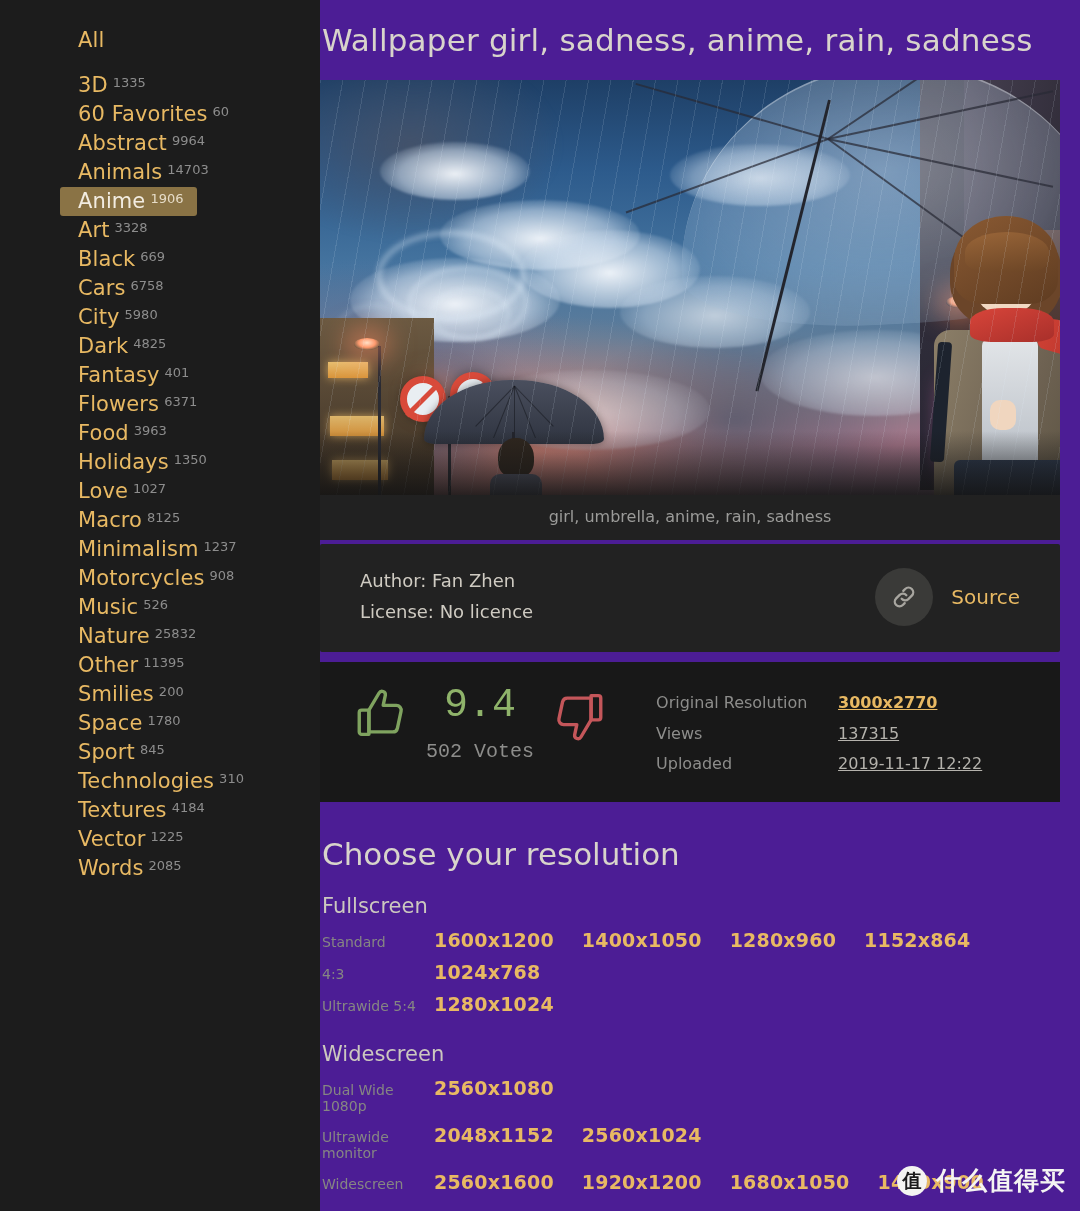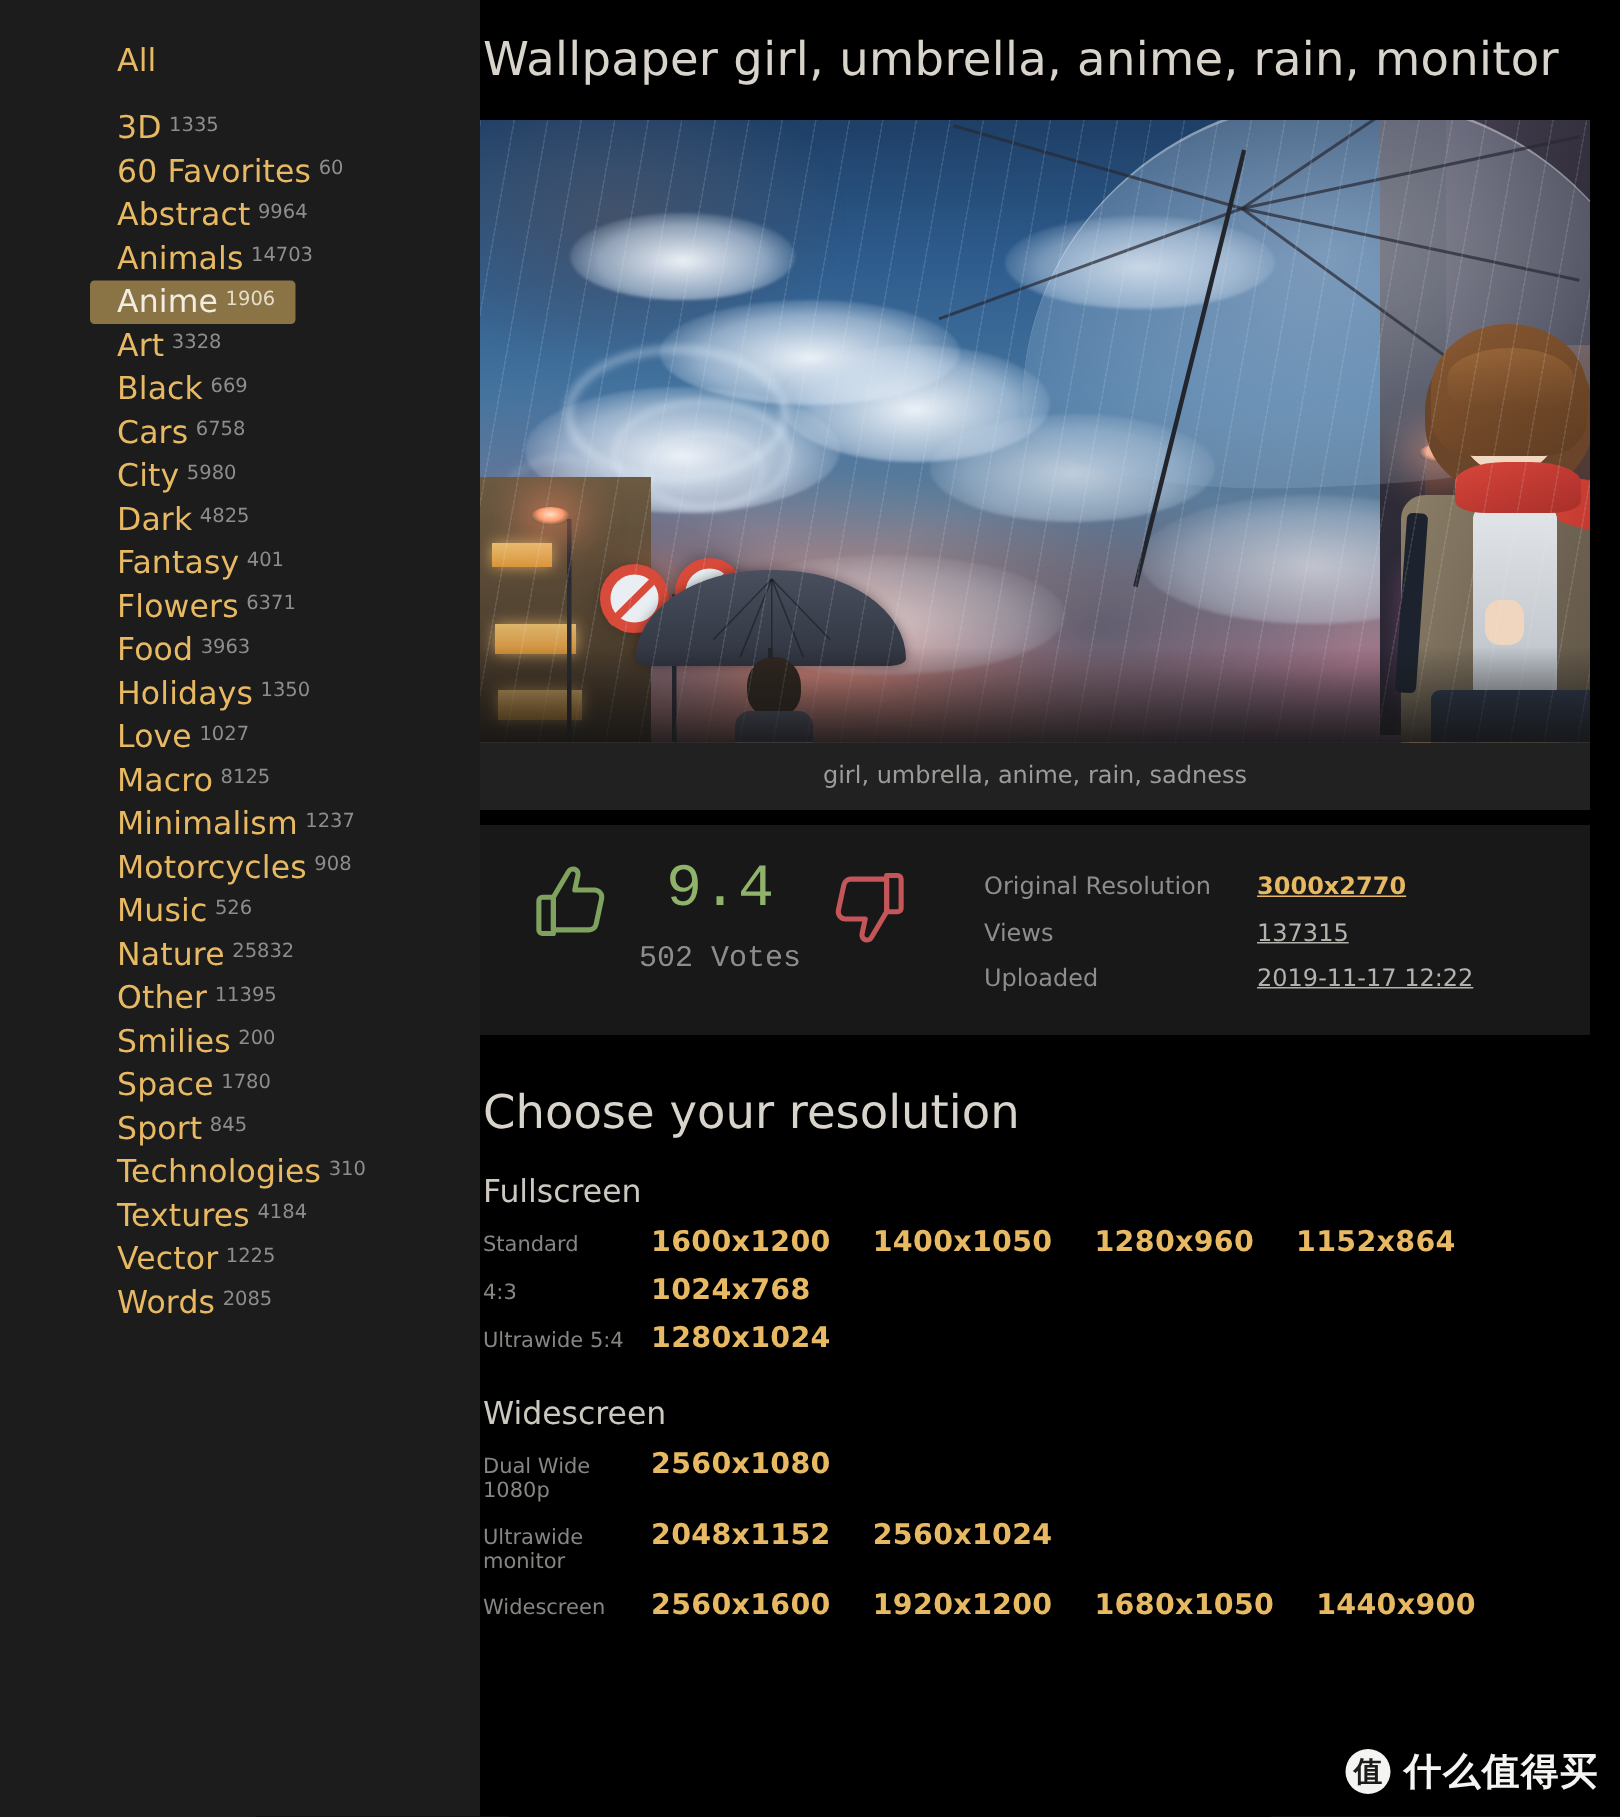--- a/index.html
+++ b/index.html
@@ -10,21 +10,21 @@
     background: #1c1c1c;
     font-family: "DejaVu Sans", "Liberation Sans", sans-serif;
     overflow: hidden;
   }
 
   .page {
     position: relative;
     width: 1080px;
     height: 1211px;
     display: flex;
-    background: #000000;
+    background: #4c1d95;
   }
 
   
   .sidebar {
     width: 320px;
     flex: 0 0 320px;
     padding: 26px 0 0 0;
     background: #1c1c1c;
   }
   .cat {
@@ -394,21 +394,21 @@
 
   <nav class="sidebar">
     <div class="cat all">
       <span class="nm">All</span>
     </div>
     <div id="cat-list"><div class="cat"><span class="nm">3D</span><span class="ct">1335</span></div><div class="cat"><span class="nm">60 Favorites</span><span class="ct">60</span></div><div class="cat"><span class="nm">Abstract</span><span class="ct">9964</span></div><div class="cat"><span class="nm">Animals</span><span class="ct">14703</span></div><div class="cat active"><span class="nm">Anime</span><span class="ct">1906</span></div><div class="cat"><span class="nm">Art</span><span class="ct">3328</span></div><div class="cat"><span class="nm">Black</span><span class="ct">669</span></div><div class="cat"><span class="nm">Cars</span><span class="ct">6758</span></div><div class="cat"><span class="nm">City</span><span class="ct">5980</span></div><div class="cat"><span class="nm">Dark</span><span class="ct">4825</span></div><div class="cat"><span class="nm">Fantasy</span><span class="ct">401</span></div><div class="cat"><span class="nm">Flowers</span><span class="ct">6371</span></div><div class="cat"><span class="nm">Food</span><span class="ct">3963</span></div><div class="cat"><span class="nm">Holidays</span><span class="ct">1350</span></div><div class="cat"><span class="nm">Love</span><span class="ct">1027</span></div><div class="cat"><span class="nm">Macro</span><span class="ct">8125</span></div><div class="cat"><span class="nm">Minimalism</span><span class="ct">1237</span></div><div class="cat"><span class="nm">Motorcycles</span><span class="ct">908</span></div><div class="cat"><span class="nm">Music</span><span class="ct">526</span></div><div class="cat"><span class="nm">Nature</span><span class="ct">25832</span></div><div class="cat"><span class="nm">Other</span><span class="ct">11395</span></div><div class="cat"><span class="nm">Smilies</span><span class="ct">200</span></div><div class="cat"><span class="nm">Space</span><span class="ct">1780</span></div><div class="cat"><span class="nm">Sport</span><span class="ct">845</span></div><div class="cat"><span class="nm">Technologies</span><span class="ct">310</span></div><div class="cat"><span class="nm">Textures</span><span class="ct">4184</span></div><div class="cat"><span class="nm">Vector</span><span class="ct">1225</span></div><div class="cat"><span class="nm">Words</span><span class="ct">2085</span></div></div>
   </nav>
 
   <main class="main">
 
-    <h1 class="title">Wallpaper girl, umbrella, anime, rain, monitor</h1>
+    <h1 class="title">Wallpaper girl, sadness, anime, rain, sadness</h1>
 
     <section class="card">
 
       <div class="imgwrap">
         <div class="artwork">
           <div class="sky"></div>
 
           <div class="darkcloud" style="left:-60px;top:-30px;width:300px;height:190px;"></div>
           <div class="darkcloud" style="left:-40px;top:250px;width:260px;height:170px;"></div>
           <div class="darkcloud" style="left:250px;top:250px;width:330px;height:180px;opacity:.8;"></div>
@@ -491,20 +491,35 @@
           <div class="g-scarf"></div>
           <div class="g-hand"></div>
 
           <div class="rain"></div>
           <div class="imgfade"></div>
         </div>
       </div>
 
       <div class="caption">girl, umbrella, anime, rain, sadness</div>
 
+      <div class="meta">
+        <div class="meta-l">
+          <div>Author: Fan Zhen</div>
+          <div>License: No licence</div>
+        </div>
+        <div class="meta-r">
+          <div class="link-btn">
+            <svg width="28" height="28" viewBox="0 0 24 24" fill="none" stroke="#a8a6a0" stroke-width="2" stroke-linecap="round">
+              <path d="M10 13.5a4 4 0 0 0 5.7.3l3-3a4 4 0 0 0-5.7-5.7l-1.6 1.6"></path>
+              <path d="M14 10.5a4 4 0 0 0-5.7-.3l-3 3a4 4 0 0 0 5.7 5.7l1.6-1.6"></path>
+            </svg>
+          </div>
+          <span class="source-label">Source</span>
+        </div>
+      </div>
 
       <div class="stats">
         <div class="rating">
           <span class="thumb">
             <svg width="58" height="58" viewBox="0 0 24 24" fill="none" stroke="#7fa35f" stroke-width="1.4" stroke-linejoin="round">
               <path d="M7 10v10H4a1 1 0 0 1-1-1v-8a1 1 0 0 1 1-1h3z"></path>
               <path d="M7 10l4.2-7.1a1.4 1.4 0 0 1 2.6.9l-.9 4.2h5.4a2 2 0 0 1 2 2.4l-1.5 7A2 2 0 0 1 16.8 19H7V10z"></path>
             </svg>
           </span>
           <div class="score-col">

